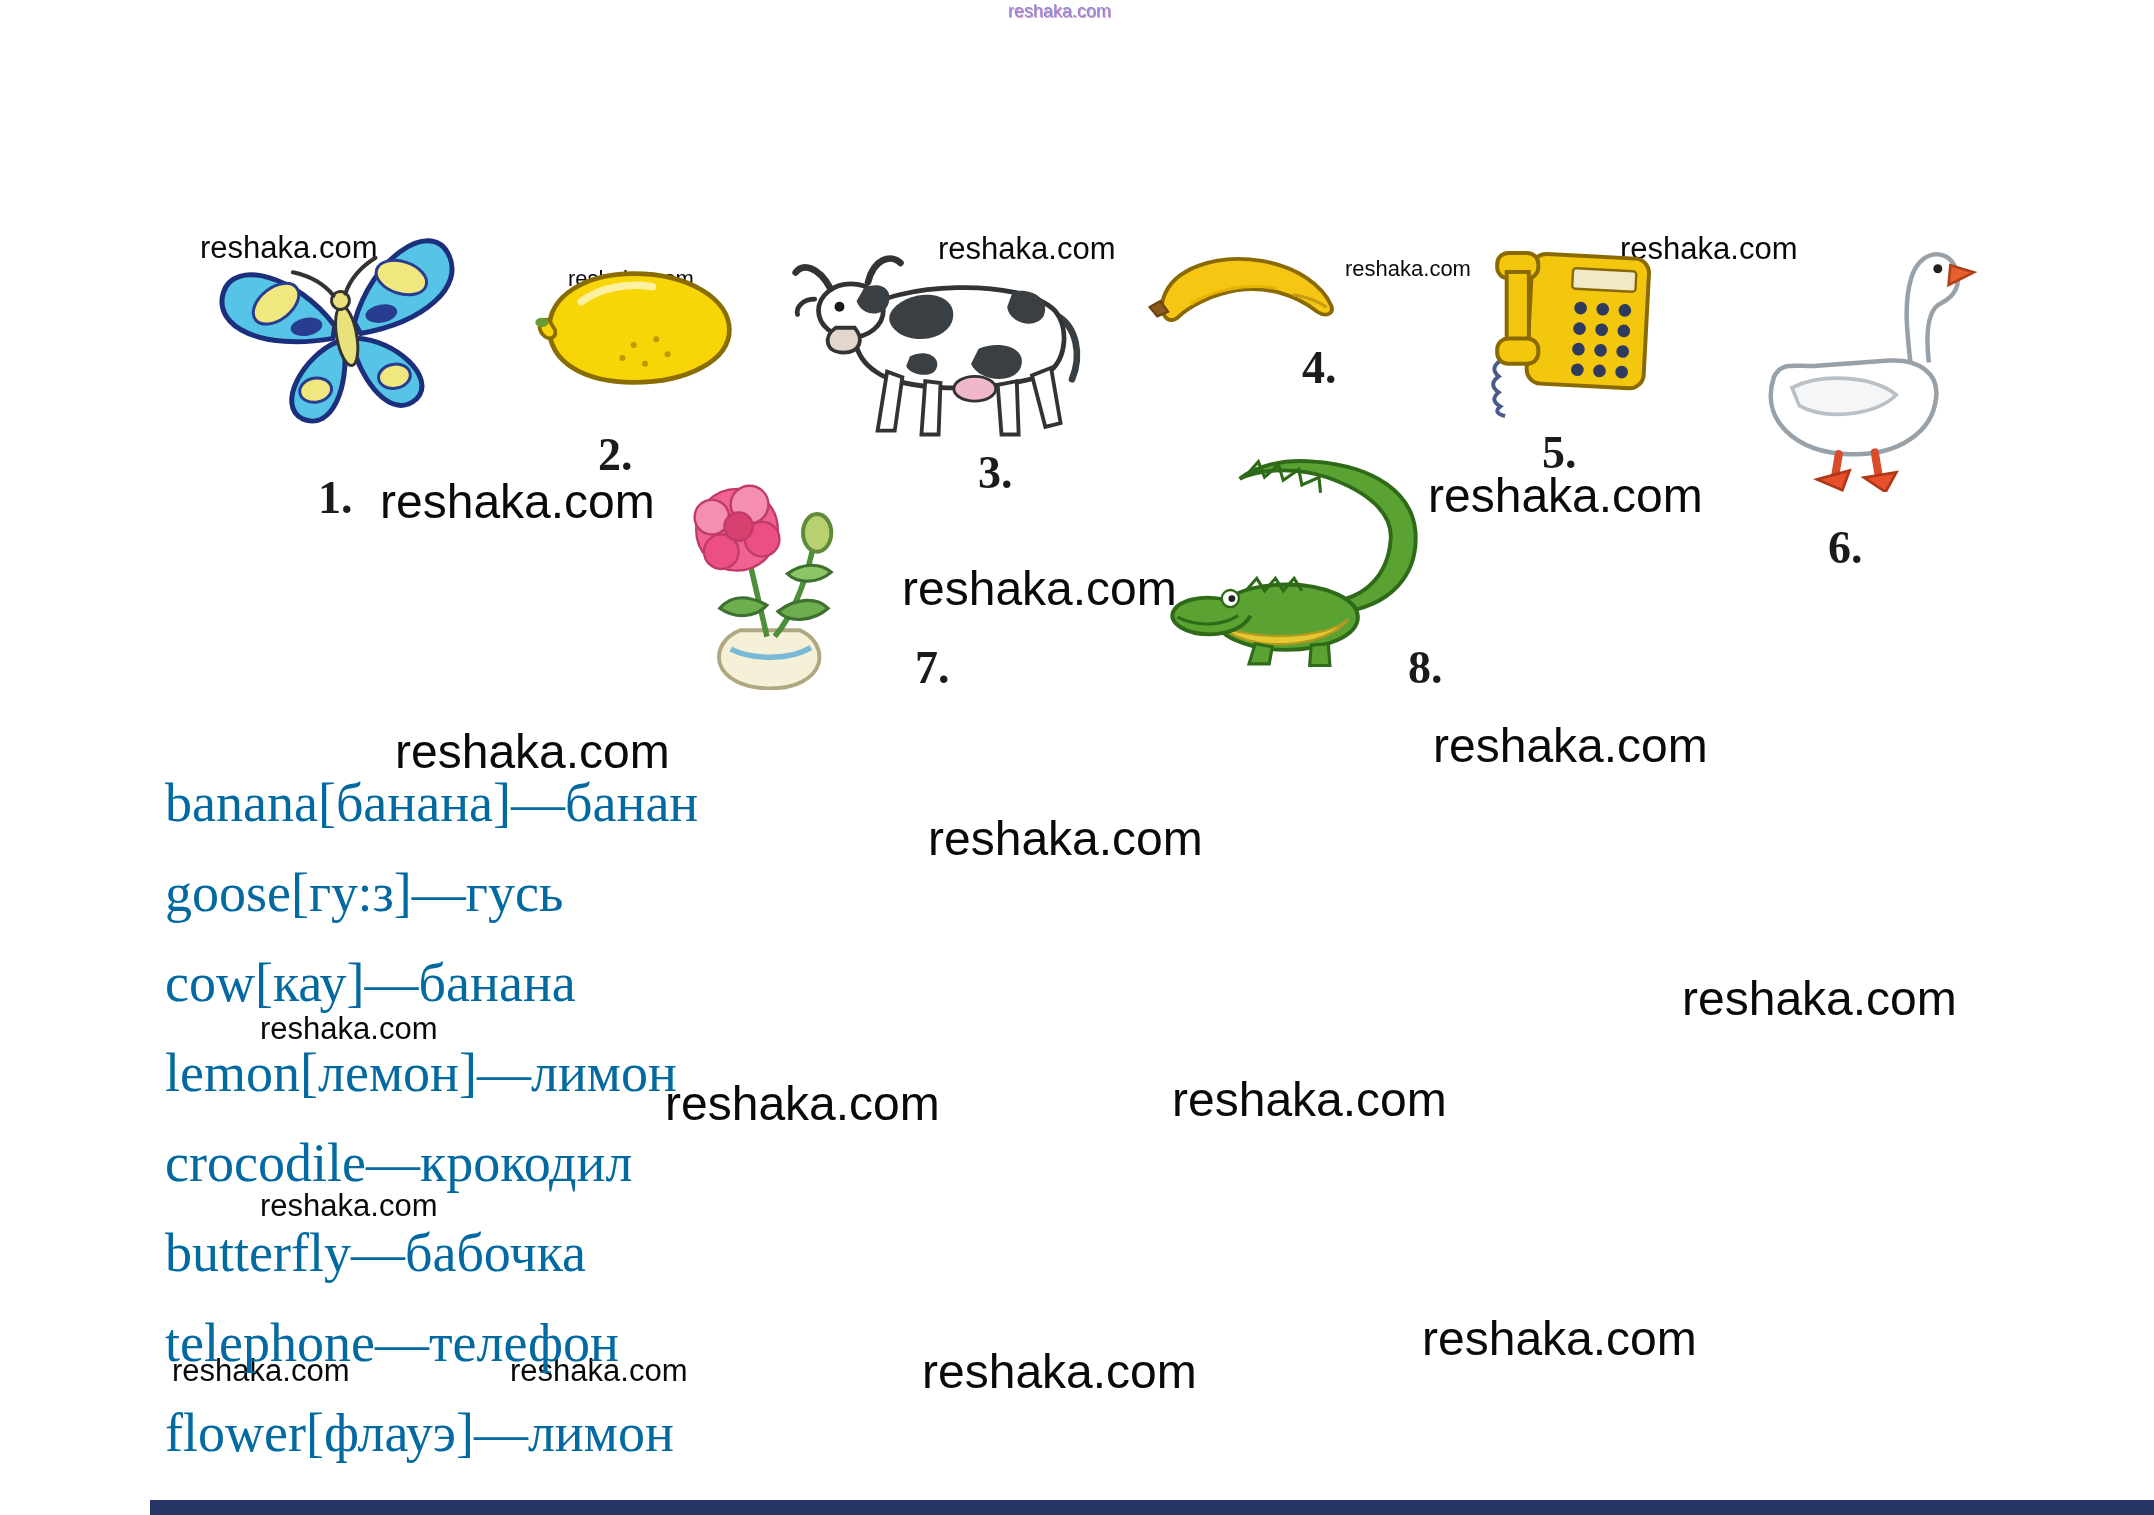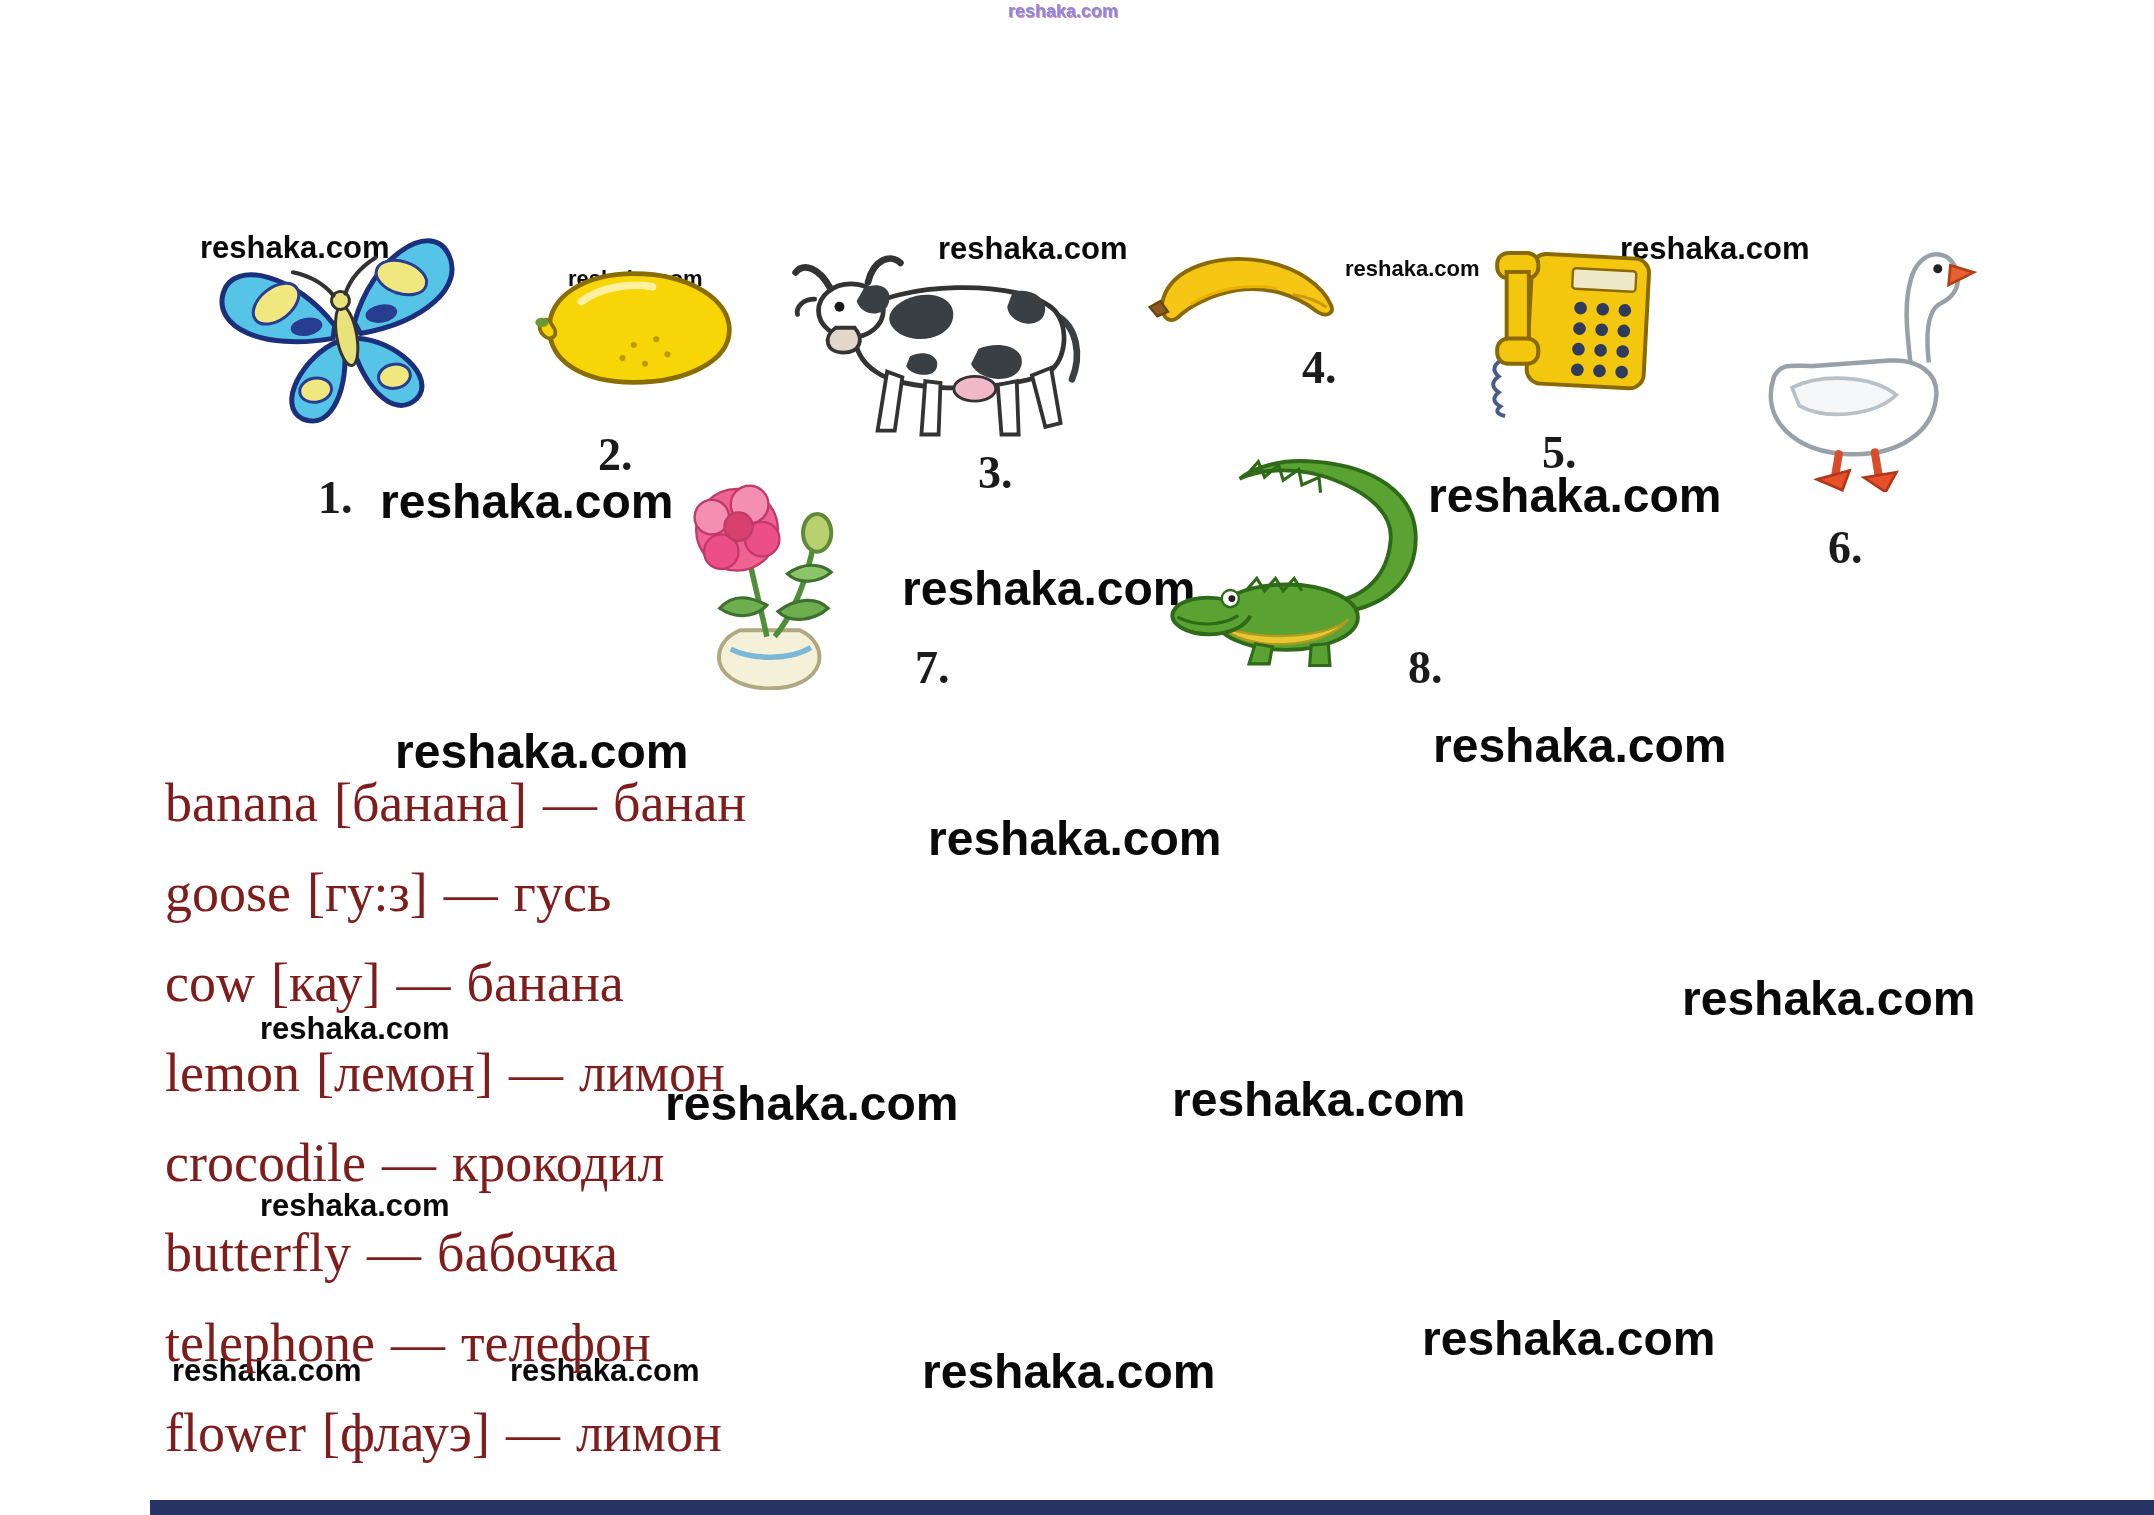--- a/index.html
+++ b/index.html
@@ -7,21 +7,21 @@
     position:relative;
     width:2154px;height:1515px;
     background:#ffffff;
     overflow:hidden;
     font-family:"Liberation Sans",sans-serif;
   }
   
   .wm{
     position:absolute;
     font-family:"Liberation Sans",sans-serif;
-    font-weight:700;
+    font-weight:400;
     color:#0a0a0a;
     white-space:nowrap;
     line-height:1;
   }
   .wm.lg{font-size:48px;}
   .wm.sm{font-size:31px;}
   .wm.xs{font-size:22px;}
   .wm.tiny{font-size:18px;color:#8f86d8;text-shadow:1px 1px 0 #cf8fc0;}
   
   .illo{position:absolute;margin:0;padding:0;}
@@ -34,25 +34,25 @@
     font-size:46px;
     color:#1b1b1b;
     line-height:1;
   }
   
   .vocab{position:absolute;left:165px;top:772px;}
   .vline{
     height:90px;
     display:flex;
     align-items:flex-start;
-    gap:16px;
+    gap:0;
     font-family:"Liberation Serif",serif;
     font-size:54px;
     line-height:1.15;
-    color:#7f1d1d;
+    color:#0369a1;
     white-space:nowrap;
   }
   
   .footer-bar{
     position:absolute;
     left:150px;right:0;bottom:0;
     height:15px;
     background:#263566;
   }
 </style>

